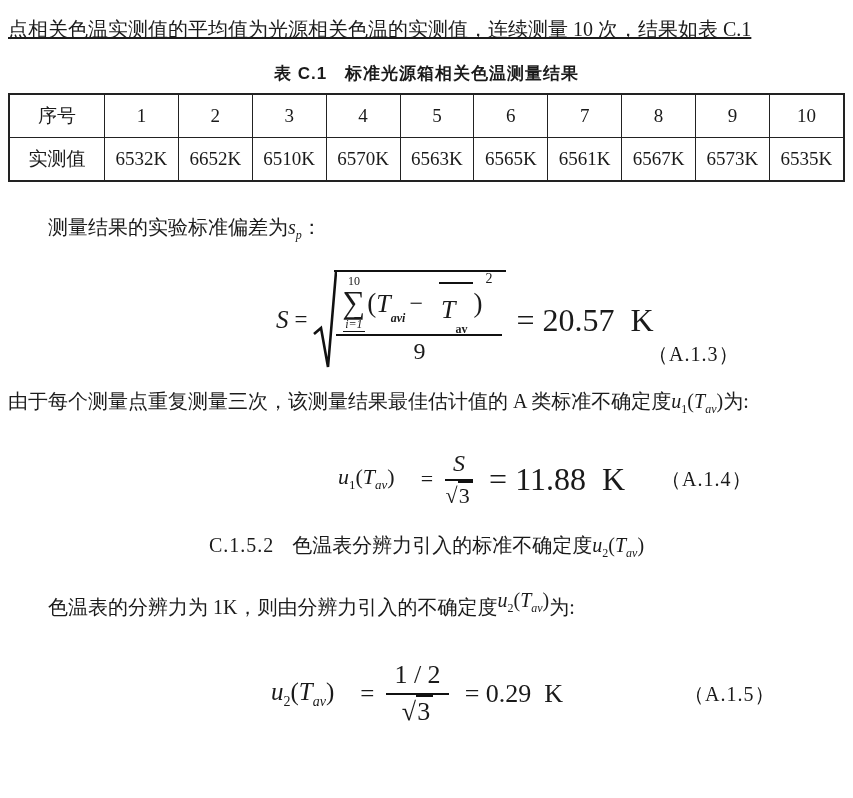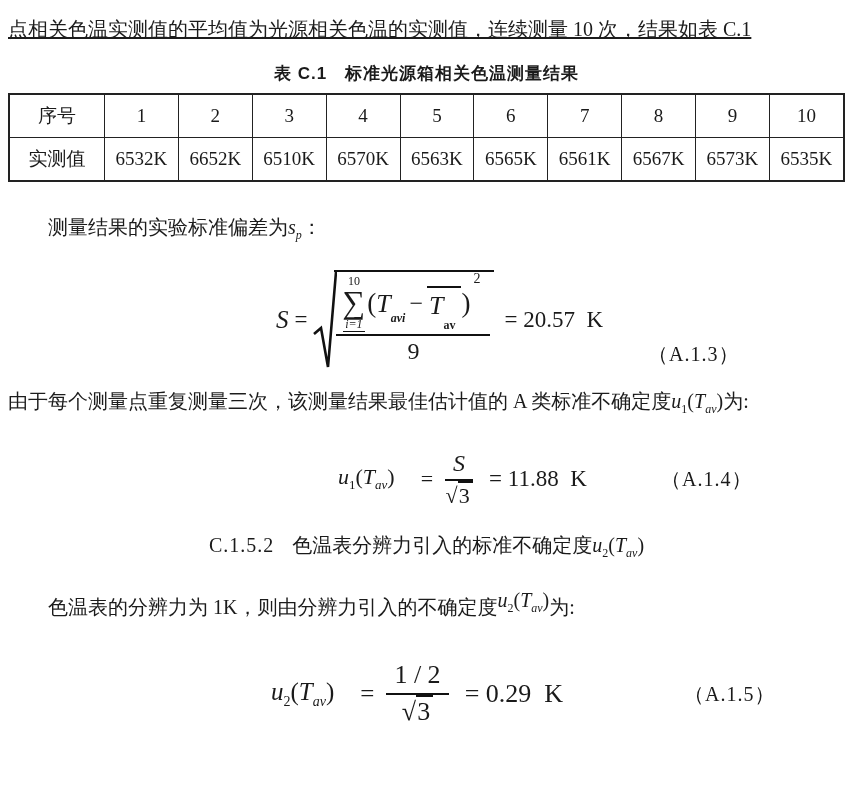--- a/index.html
+++ b/index.html
@@ -34,21 +34,21 @@
   table.meas{border:2px solid #222;}
   table.meas td.rowhead{width:90px;font-size:19px;}
   
   .imath{font-family:"Liberation Serif","DejaVu Serif",serif;white-space:nowrap;}
   .imath i{font-style:italic;}
   .imath sub{font-size:12px;font-style:italic;}
   .imath sub.rm{font-style:normal;}
   .raised{position:relative;top:-7px;}
   .eqrow{position:relative;display:flex;align-items:center;}
   .eqlabel{position:absolute;top:50%;transform:translateY(-50%);font-size:20px;letter-spacing:1px;}
-  .eqresult{white-space:pre;font-size:23px;margin-left:10px;}
+  .eqresult{white-space:pre;font-size:32px;margin-left:10px;}
   .sfrac{display:inline-flex;flex-direction:column;align-items:center;margin:0 6px;}
   .sfrac .fn{border-bottom:2px solid #111;padding:0 8px 3px;line-height:1.1;}
   .sfrac .fd{padding-top:3px;line-height:1.1;}
   .rad3{white-space:nowrap;}
   .rad3 .bar3{border-top:2px solid #111;padding:0 3px 0 1px;}
   
   .eq1{margin-top:18px;padding-left:268px;height:104px;}
   .eq1 .lhs{font-size:25px;font-style:italic;}
   .eq1 .eqsign{font-size:23px;margin:0 6px;}
   .sqrtwrap{display:flex;align-items:stretch;}
@@ -64,21 +64,21 @@
   }
   .radicand .fd2{font-size:24px;padding-top:2px;}
   .sum{display:inline-flex;flex-direction:column;align-items:center;line-height:1;margin-right:2px;}
   .sum .lim{font-size:12px;}
   .sum .lim.it{font-style:italic;border-bottom:1px solid #111;padding:1px 2px 1px;}
   .sum .sg{font-size:32px;line-height:.95;}
   .bigvar{font-size:26px;font-style:italic;}
   .bigpar{font-size:27px;}
   .ssub{font-size:12px;font-style:italic;position:relative;top:15px;margin-right:2px;font-weight:bold;}
   .ssub.rm{font-style:normal;}
-  .obar{display:inline-block;border-top:2px solid #111;padding:3px 4px 0 2px;margin-left:2px;}
+  .obar{display:inline-block;border-top:2px solid #111;padding:11px 4px 0 2px;margin-left:14px;}
   .pow{font-size:14px;align-self:flex-start;position:relative;top:-4px;margin-left:3px;}
   .minus{font-size:24px;margin:0 2px;}
   .eq1 .eqlabel{left:640px;margin-top:34px;}
   
   .eq2{margin-top:24px;padding-left:330px;height:62px;font-size:22px;}
   .eq2 .fn{font-size:24px;font-style:italic;}
   .eq2 .fd{font-size:22px;}
   .eq2 .eqlabel{left:653px;}
   
   .eq3{margin-top:20px;padding-left:263px;height:84px;font-size:25px;}

